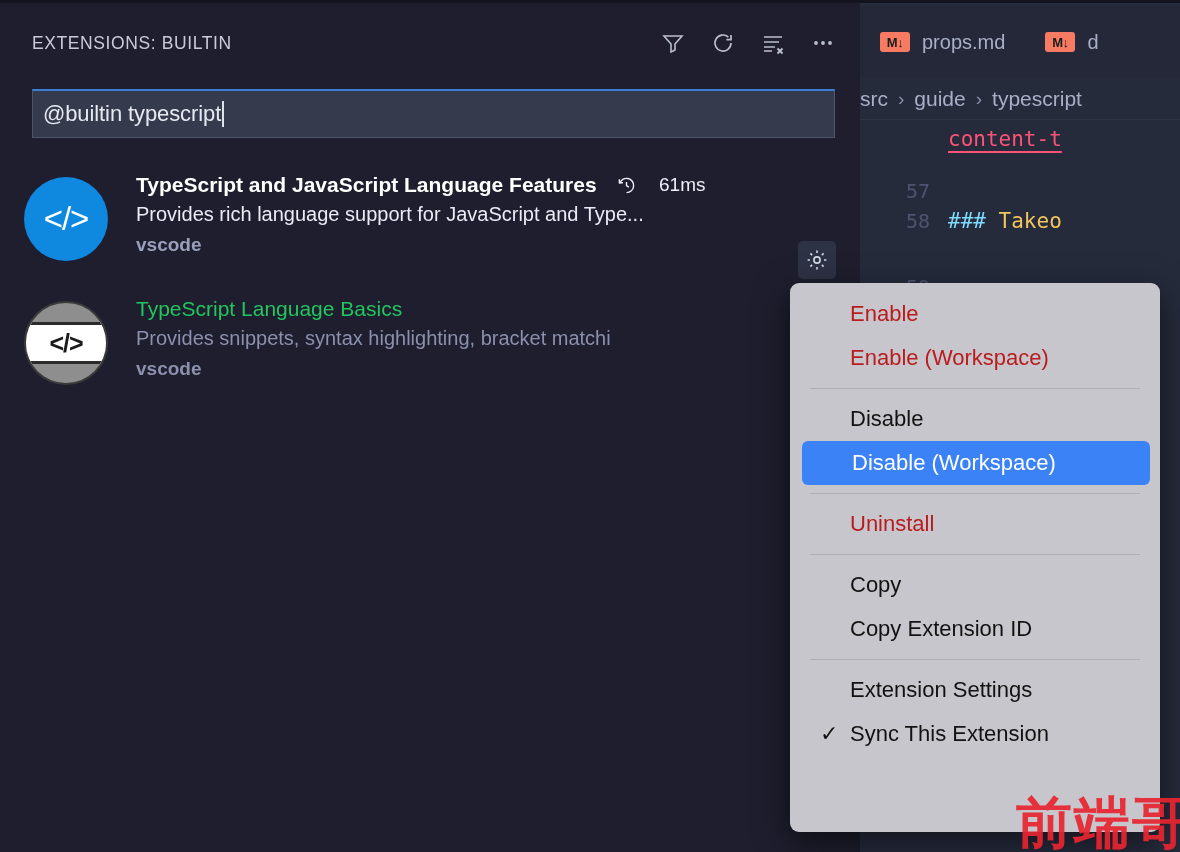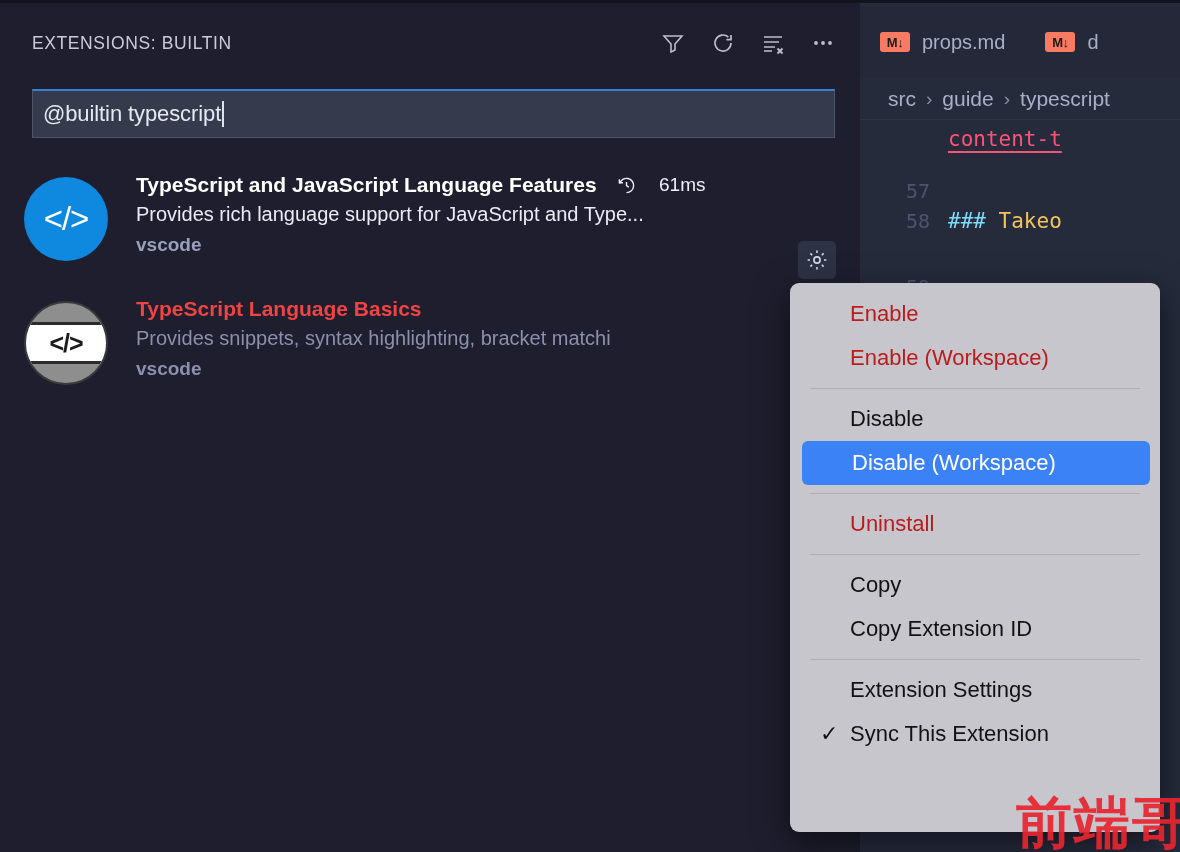--- a/index.html
+++ b/index.html
@@ -86,21 +86,21 @@
   }
   .ext-icon.blue .code-glyph { color: #ffffff; font-weight: 400; font-size: 33px; }
   .ext-icon.gray .code-glyph { color: #1b1b1b; font-size: 25px; }
 
   .ext-body { position: absolute; left: 136px; top: 10px; width: 700px; }
   .ext-name {
     font-size: 21px; font-weight: 700; color: #ffffff;
     display: inline-block; vertical-align: middle;
     white-space: nowrap;
   }
-  .ext-row.disabled .ext-name { color: #ef4444; font-weight: 700; }
+  .ext-row.disabled .ext-name { color: #22c55e; font-weight: 400; }
   .ext-timing {
     display: inline-flex; align-items: center; gap: 23px;
     vertical-align: middle; margin-left: 16px;
     font-size: 19px; color: #eceff7; font-weight: 400;
   }
   .ext-desc {
     margin-top: 6px; font-size: 20px; color: #e9ecf5;
     white-space: nowrap; overflow: hidden;
   }
   .ext-row.disabled .ext-desc { color: #8b90ac; }
@@ -137,21 +137,21 @@
     width: 30px; height: 20px; border-radius: 3px;
     background: #f77b63;
     color: #1a1a1a; font-size: 13px; font-weight: 700;
     display: flex; align-items: center; justify-content: center;
     letter-spacing: -0.5px; flex: none;
   }
   .tab-label { font-size: 20px; color: #a9afc6; }
   #breadcrumb {
     position: absolute; left: 0; top: 75px; width: 320px; height: 42px;
     display: flex; align-items: center; gap: 10px;
-    padding-left: 28px; white-space: nowrap;
+    white-space: nowrap;
     font-size: 21px; color: #a9afc6;
     border-bottom: 1px solid #2f3446;
   }
   .crumb-sep { color: #7d melhor; }
   .crumb-sep { color: #8a90a8; font-size: 19px; }
   #code {
     position: absolute; left: 0; top: 118px; width: 320px; height: 734px;
     font-family: "DejaVu Sans Mono", monospace;
     font-size: 21px;
   }

